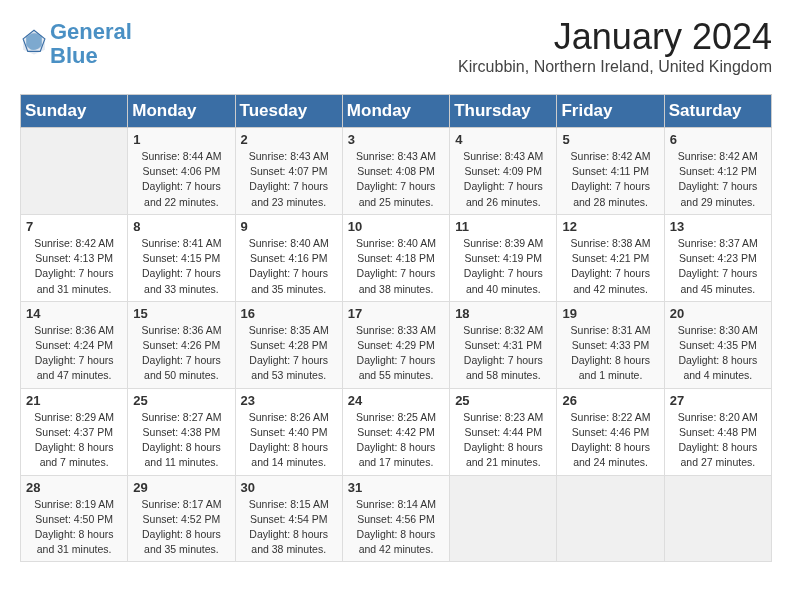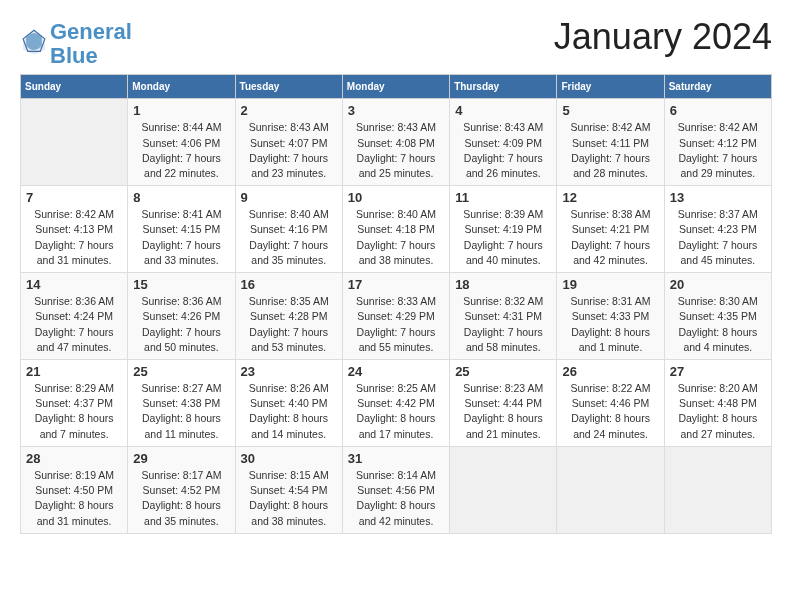--- a/index.html
+++ b/index.html
@@ -7,21 +7,21 @@
       font-family: Arial, sans-serif;
       background: #fff;
       width: 792px;
       min-height: 612px;
       padding: 16px 20px;
     }
     .header-area {
       display: flex;
       justify-content: space-between;
       align-items: flex-start;
-      margin-bottom: 6px;
+      margin-bottom: 18px;
     }
     .logo {
       display: flex;
       align-items: center;
       margin-top: 4px;
     }
     .logo-text {
       font-size: 22px;
       font-weight: bold;
       color: #1a3a5c;
@@ -49,21 +49,21 @@
       color: #444;
     }
     .calendar {
       width: 100%;
       border-collapse: collapse;
       margin-top: 4px;
     }
     .calendar thead tr th {
       background: #3a6ea5;
       color: #fff;
-      font-size: 10px;
+      font-size: 17px;
       font-weight: bold;
       padding: 6px 4px;
       text-align: left;
       border: 1px solid #ccc;
     }
     .calendar tbody tr td {
       border: 1px solid #ddd;
       vertical-align: top;
       padding: 4px 5px;
       font-size: 11px;
@@ -107,20 +107,21 @@
     </svg>
     <div>
       <div class="logo-text">
         <span>General</span><br>
         <span style="color:#4a90c4;">Blue</span>
       </div>
     </div>
   </div>
   <div class="title-area">
     <div class="month-title">January 2024</div>
+    <div class="subtitle">Kircubbin, Northern Ireland, United Kingdom</div>
   </div>
 </div>
 
 <table class="calendar">
   <thead>
     <tr>
     <th>Sunday</th>
         <th>Monday</th>
         <th>Tuesday</th>
         <th>Monday</th>

